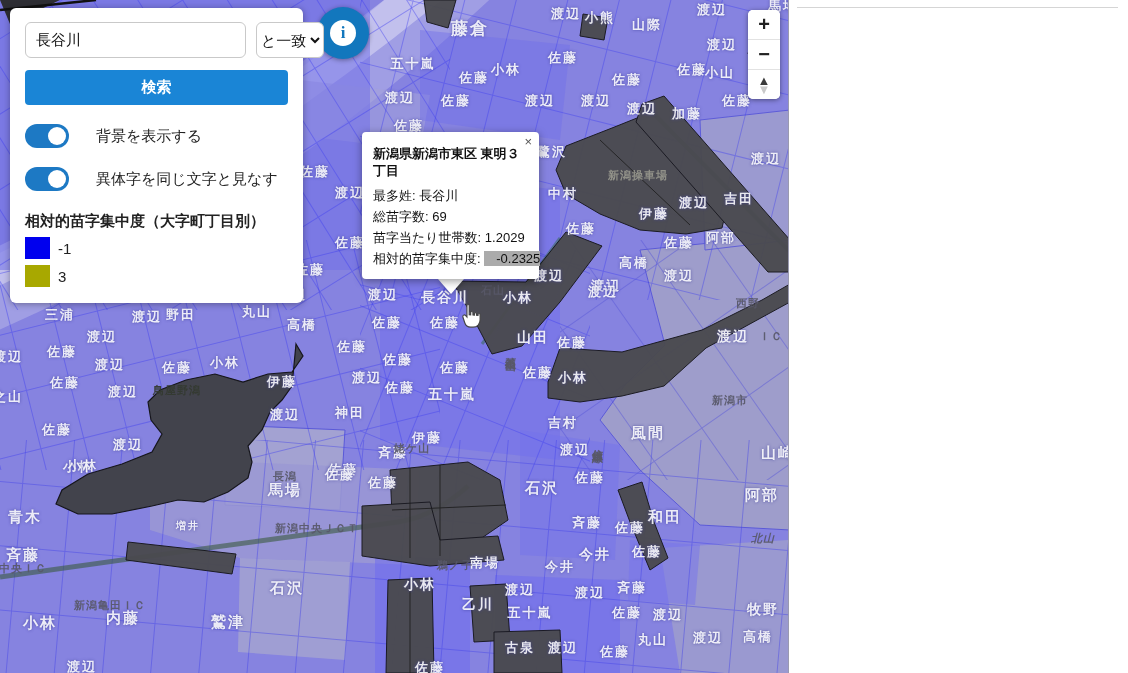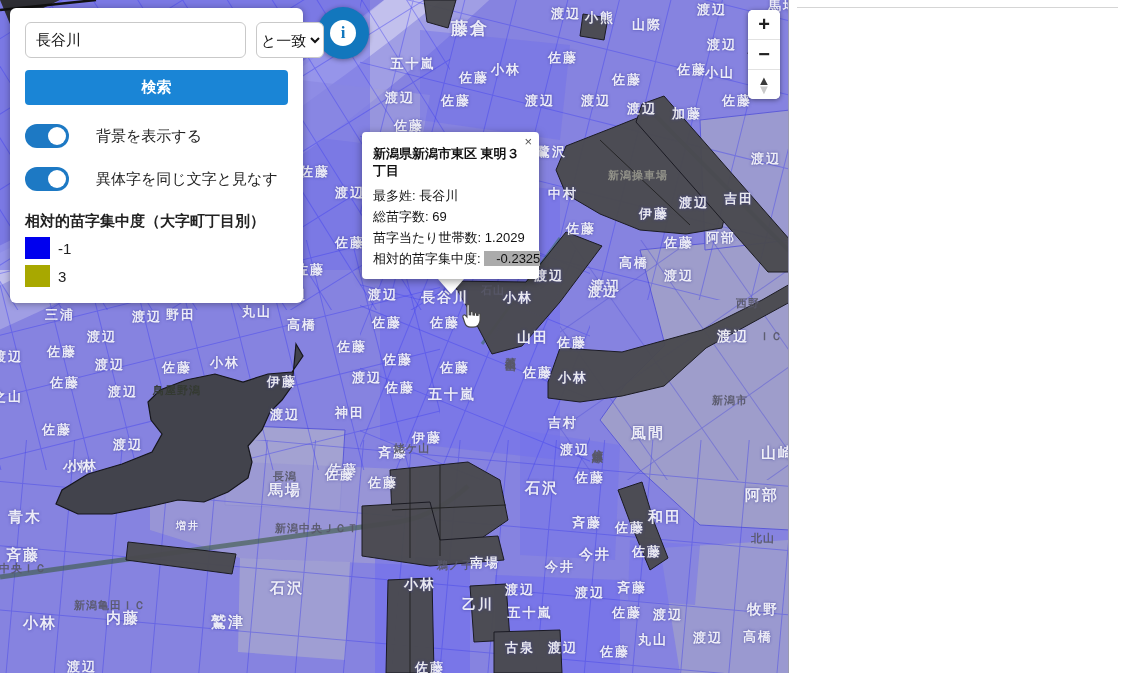--- a/index.html
+++ b/index.html
@@ -478,21 +478,21 @@
         <span class="map-lbl" style="left: 758px; top: 637px; font-size: 13px;">高橋</span>
         <span class="map-lbl" style="left: 520px; top: 648px; font-size: 13px;">古泉</span>
         <span class="map-lbl" style="left: 563px; top: 648px; font-size: 13px;">渡辺</span>
         <span class="map-lbl" style="left: 615px; top: 652px; font-size: 13px;">佐藤</span>
         <span class="map-lbl" style="left: 430px; top: 668px; font-size: 13px;">佐藤</span>
         <span class="base-lbl dk" style="left: 177px; top: 390px;">鳥屋野潟</span>
         <span class="base-lbl od" style="left: 638px; top: 175px;">新潟操車場</span>
         <span class="base-lbl" style="left: 285px; top: 476px;">長潟</span>
         <span class="base-lbl" style="left: 730px; top: 400px;">新潟市</span>
         <span class="base-lbl" style="left: 748px; top: 303px;">西野</span>
-        <span class="base-lbl" style="left: 763px; top: 538px;">北山</span>
+        <span class="base-lbl" style="left: 763px; top: 538px; font-style: italic;">北山</span>
         <span class="base-lbl" style="left: 317px; top: 528px;">新潟中央ＪＣＴ</span>
         <span class="base-lbl" style="left: 110px; top: 605px;">新潟亀田ＩＣ</span>
         <span class="base-lbl" style="left: 17px; top: 568px;">潟中央ＩＣ</span>
         <span class="base-lbl" style="left: 493px; top: 290px;">石山</span>
         <span class="base-lbl" style="left: 455px; top: 565px;">鵜ノ子</span>
         <span class="base-lbl" style="left: 412px; top: 448px;">姥ケ山</span>
         <span class="base-lbl" style="left: 771px; top: 336px;">ＩＣ</span>
         <span class="base-lbl v" style="left: 510px; top: 350px;">越後石山</span>
         <span class="base-lbl v" style="left: 597px; top: 442px;">信越本線</span>
       </div>

